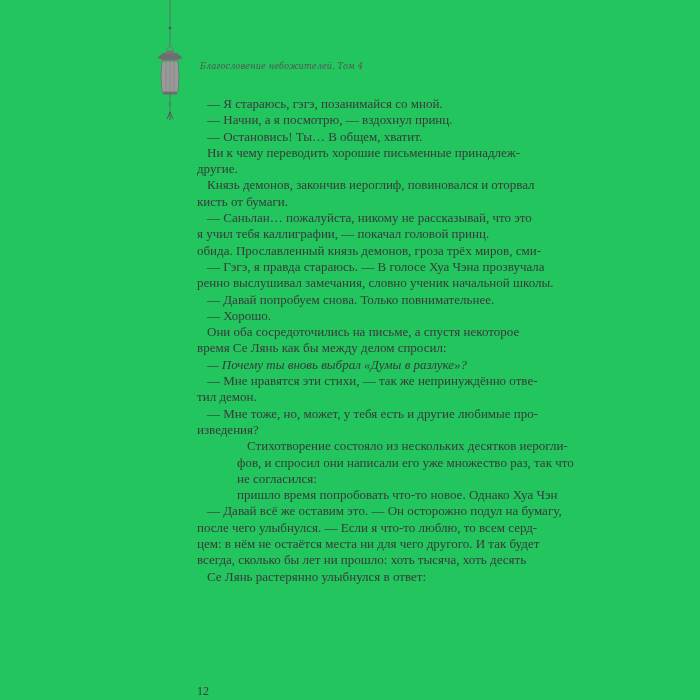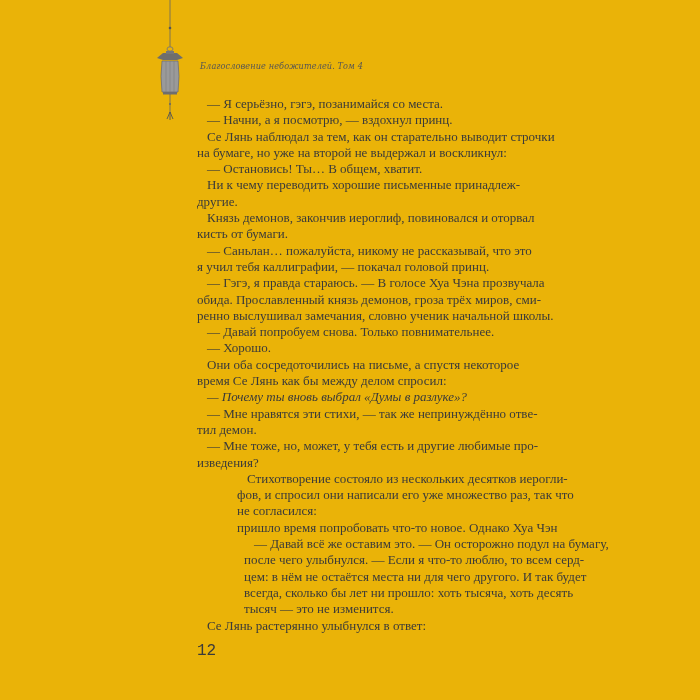--- a/index.html
+++ b/index.html
@@ -1,17 +1,17 @@
 <!DOCTYPE html>
 <html><head>
   <meta charset="utf-8">
   <style>
     html, body { margin: 0; padding: 0; background: #ffffff; }
     body { width: 700px; height: 700px; position: relative; overflow: hidden; }
-    .page { position: absolute; left: 0; top: 0; width: 700px; height: 700px; background: #eab308; }
+    .page { position: absolute; left: 0; top: 0; width: 700px; height: 700px; background: #22c55e; }
 
     .lantern { position: absolute; left: 155px; top: 0; width: 30px; height: 125px; }
 
     .running-head {
       position: absolute; left: 200px; top: 60px;
       font-family: "DejaVu Serif", serif; font-style: italic;
       font-size: 9.5px; color: #555; letter-spacing: 0.1px;
       transform: scaleX(0.86); transform-origin: left center;
       white-space: nowrap;
     }
@@ -20,22 +20,22 @@
       position: absolute; left: 197px; top: 96px; width: 311px;
       font-family: "Liberation Serif", serif; font-size: 13px;
       line-height: 16.3px; color: #3a3a3a;
     }
     .para { margin: 0; text-indent: 10px; text-align: justify; text-align-last: left; }
     .para .ln { display: block; white-space: nowrap; text-align: justify; text-align-last: justify; }
     .para .ln.last { text-align-last: left; }
     .para .ln.first { padding-left: 10px; }
 
     .page-number {
-      position: absolute; left: 197px; top: 642px;
-      font-family: Liberation Mono, monospace; font-size: 16px; color: #3a3a3a;
+      position: absolute; left: 197px; top: 684px;
+      font-family: Liberation Serif, serif; font-size: 12px; color: #3a3a3a;
     }
   </style>
 </head>
 <body>
 
 <div class="page">
 
   <svg class="lantern" viewBox="0 0 30 125" width="30" height="125">
     <line x1="15" y1="0" x2="15" y2="47" stroke="#666" stroke-width="0.8"></line>
     <circle cx="15" cy="28" r="1.3" fill="#555"></circle>
@@ -49,47 +49,43 @@
     <rect x="8" y="92" width="14" height="2.5" fill="#6e6e6e"></rect>
     <line x1="15" y1="94" x2="15" y2="113" stroke="#666" stroke-width="0.8"></line>
     <circle cx="15" cy="104" r="1" fill="#666"></circle>
     <path d="M15,112 L12,119 M15,112 L15,120 M15,112 L18,119" stroke="#555" stroke-width="0.9" fill="none"></path>
   </svg>
 
   <div class="running-head">Благословение небожителей. Том 4</div>
 
   <div class="text-block" id="text-block">
       <p class="para" style="text-indent: 0px;">
-        <span class="ln first last">— Я серьёзно, гэгэ, позанимайся со места.</span>
+        <span class="ln first last">— Я стараюсь, гэгэ, позанимайся со мной.</span>
       </p>
       <p class="para" style="text-indent: 0px;">
         <span class="ln first last">— Начни, а я посмотрю, — вздохнул принц.</span>
-      </p>
-      <p class="para" style="text-indent: 0px;">
-        <span class="ln first">Се Лянь наблюдал за тем, как он старательно выводит строчки</span>
-        <span class="ln last">на бумаге, но уже на второй не выдержал и воскликнул:</span>
       </p>
       <p class="para" style="text-indent: 0px;">
         <span class="ln first last">— Остановись! Ты… В общем, хватит.</span>
       </p>
       <p class="para" style="text-indent: 0px;">
         <span class="ln first">Ни к чему переводить хорошие письменные принадлеж-</span>
         <span class="ln last">другие.</span>
       </p>
       <p class="para" style="text-indent: 0px;">
         <span class="ln first">Князь демонов, закончив иероглиф, повиновался и оторвал</span>
         <span class="ln last">кисть от бумаги.</span>
       </p>
       <p class="para" style="text-indent: 0px;">
         <span class="ln first">— Саньлан… пожалуйста, никому не рассказывай, что это</span>
         <span class="ln last">я учил тебя каллиграфии, — покачал головой принц.</span>
       </p>
       <p class="para" style="text-indent: 0px;">
+        <span class="ln">обида. Прославленный князь демонов, гроза трёх миров, сми-</span>
         <span class="ln first">— Гэгэ, я правда стараюсь. — В голосе Хуа Чэна прозвучала</span>
-        <span class="ln">обида. Прославленный князь демонов, гроза трёх миров, сми-</span>
         <span class="ln last">ренно выслушивал замечания, словно ученик начальной школы.</span>
       </p>
       <p class="para" style="text-indent: 0px;">
         <span class="ln first last">— Давай попробуем снова. Только повнимательнее.</span>
       </p>
       <p class="para" style="text-indent: 0px;">
         <span class="ln first last">— Хорошо.</span>
       </p>
       <p class="para" style="text-indent: 0px;">
         <span class="ln first">Они оба сосредоточились на письме, а спустя некоторое</span>
@@ -105,26 +101,25 @@
       <p class="para" style="text-indent: 0px;">
         <span class="ln first">— Мне тоже, но, может, у тебя есть и другие любимые про-</span>
         <span class="ln last">изведения?</span>
       </p>
       <p class="para" style="text-indent: 0px; margin-left: 40px;">
         <span class="ln first">Стихотворение состояло из нескольких десятков иерогли-</span>
         <span class="ln">фов, и спросил они написали его уже множество раз, так что</span>
         <span class="ln last">не согласился:</span>
         <span class="ln">пришло время попробовать что-то новое. Однако Хуа Чэн</span>
       </p>
-      <p class="para" style="text-indent: 0px; margin-left: 47px;">
+      <p class="para" style="text-indent: 0px;">
         <span class="ln first">— Давай всё же оставим это. — Он осторожно подул на бумагу,</span>
         <span class="ln">после чего улыбнулся. — Если я что-то люблю, то всем серд-</span>
         <span class="ln">цем: в нём не остаётся места ни для чего другого. И так будет</span>
         <span class="ln">всегда, сколько бы лет ни прошло: хоть тысяча, хоть десять</span>
-        <span class="ln last">тысяч — это не изменится.</span>
       </p>
       <p class="para" style="text-indent: 0px;">
         <span class="ln first last">Се Лянь растерянно улыбнулся в ответ:</span>
       </p>
     </div>
 
   <div class="page-number">12</div>
 </div>
 
 </body></html>

